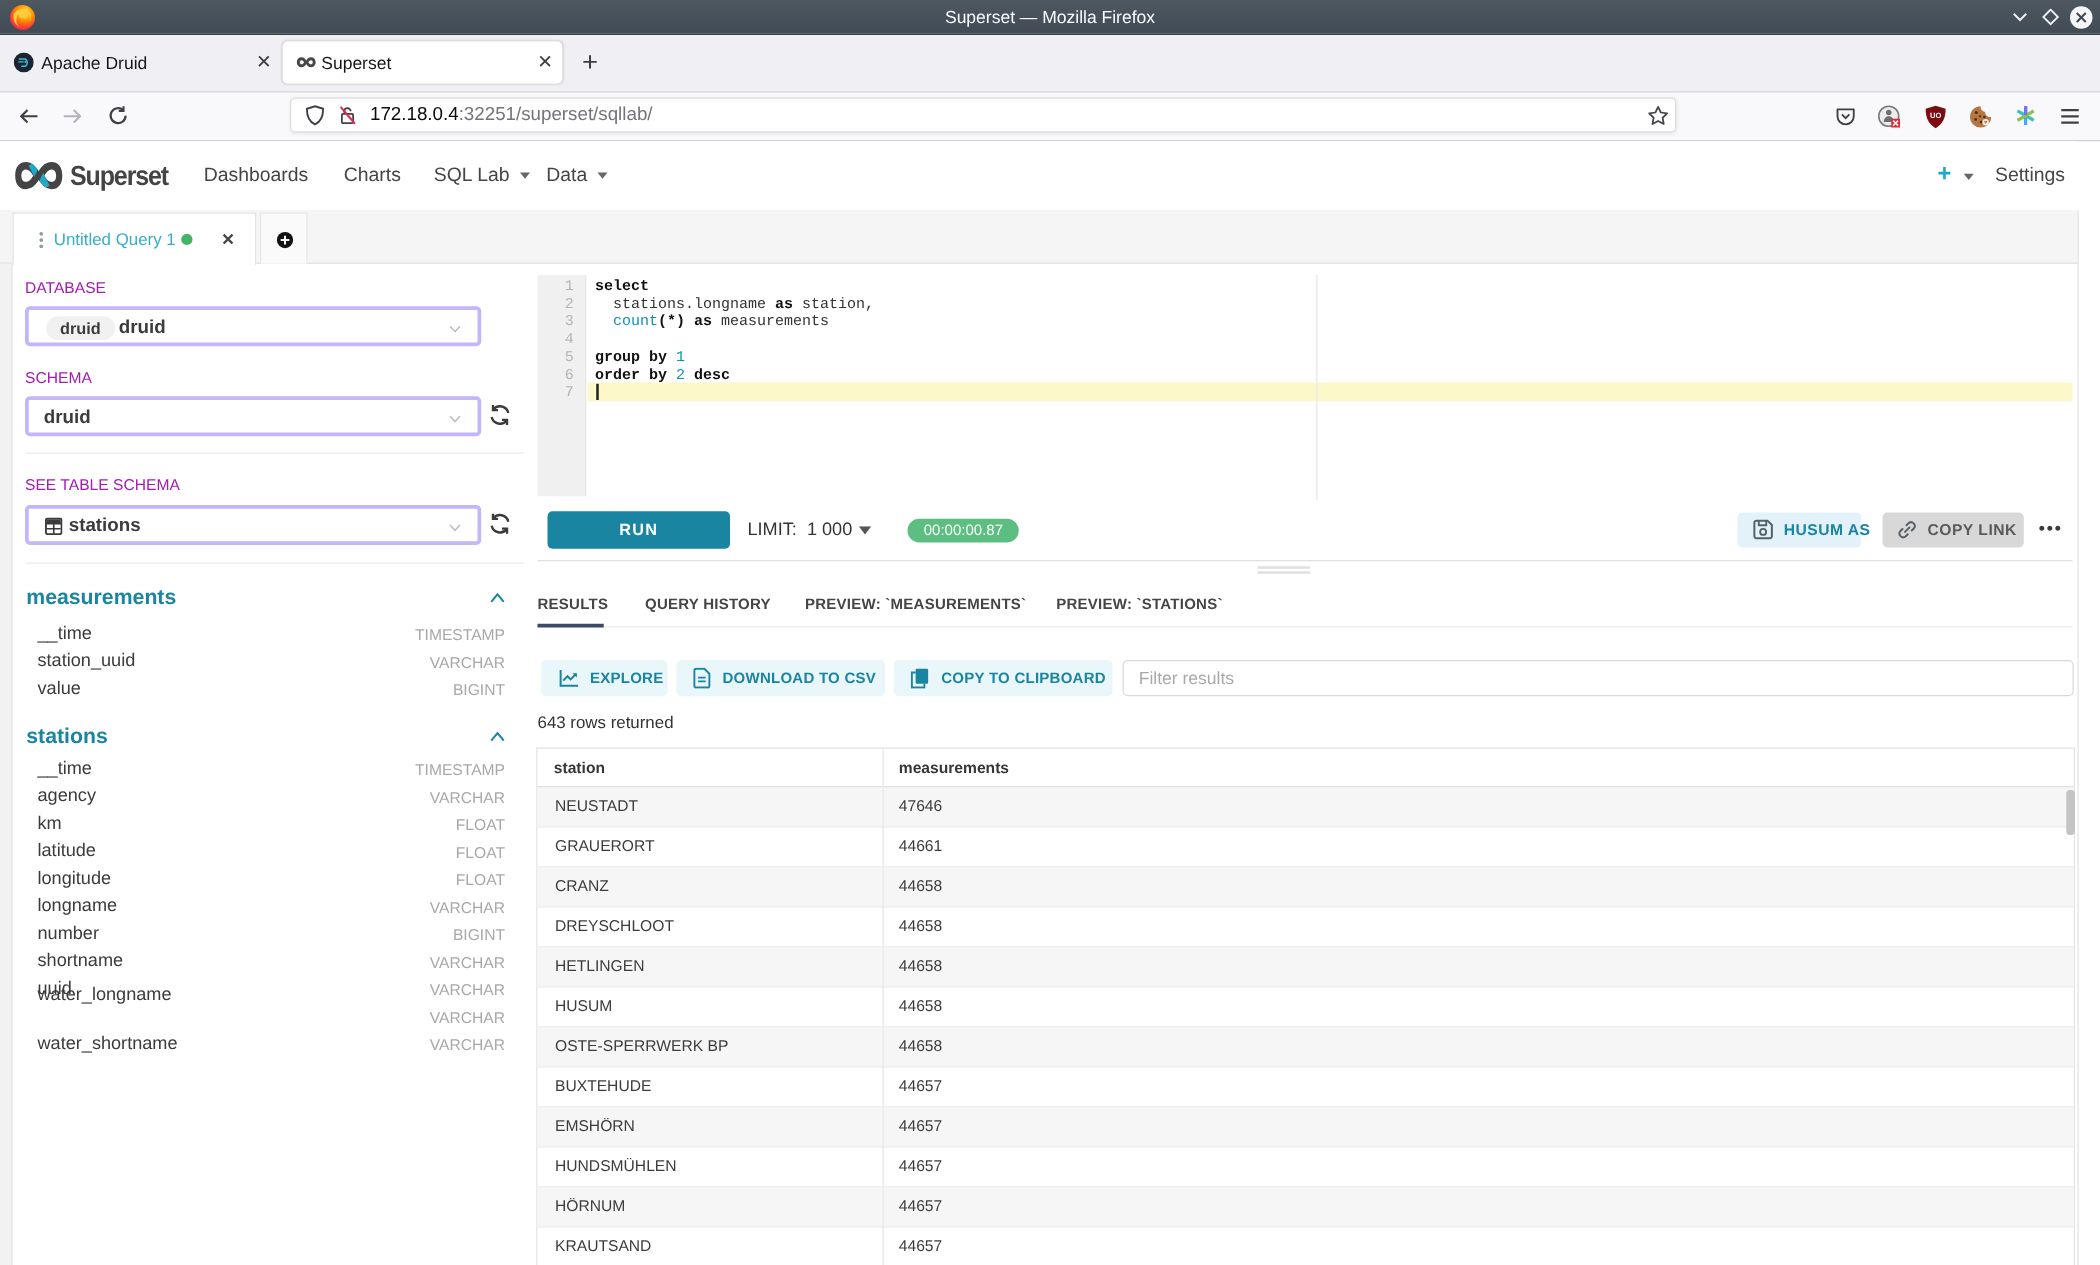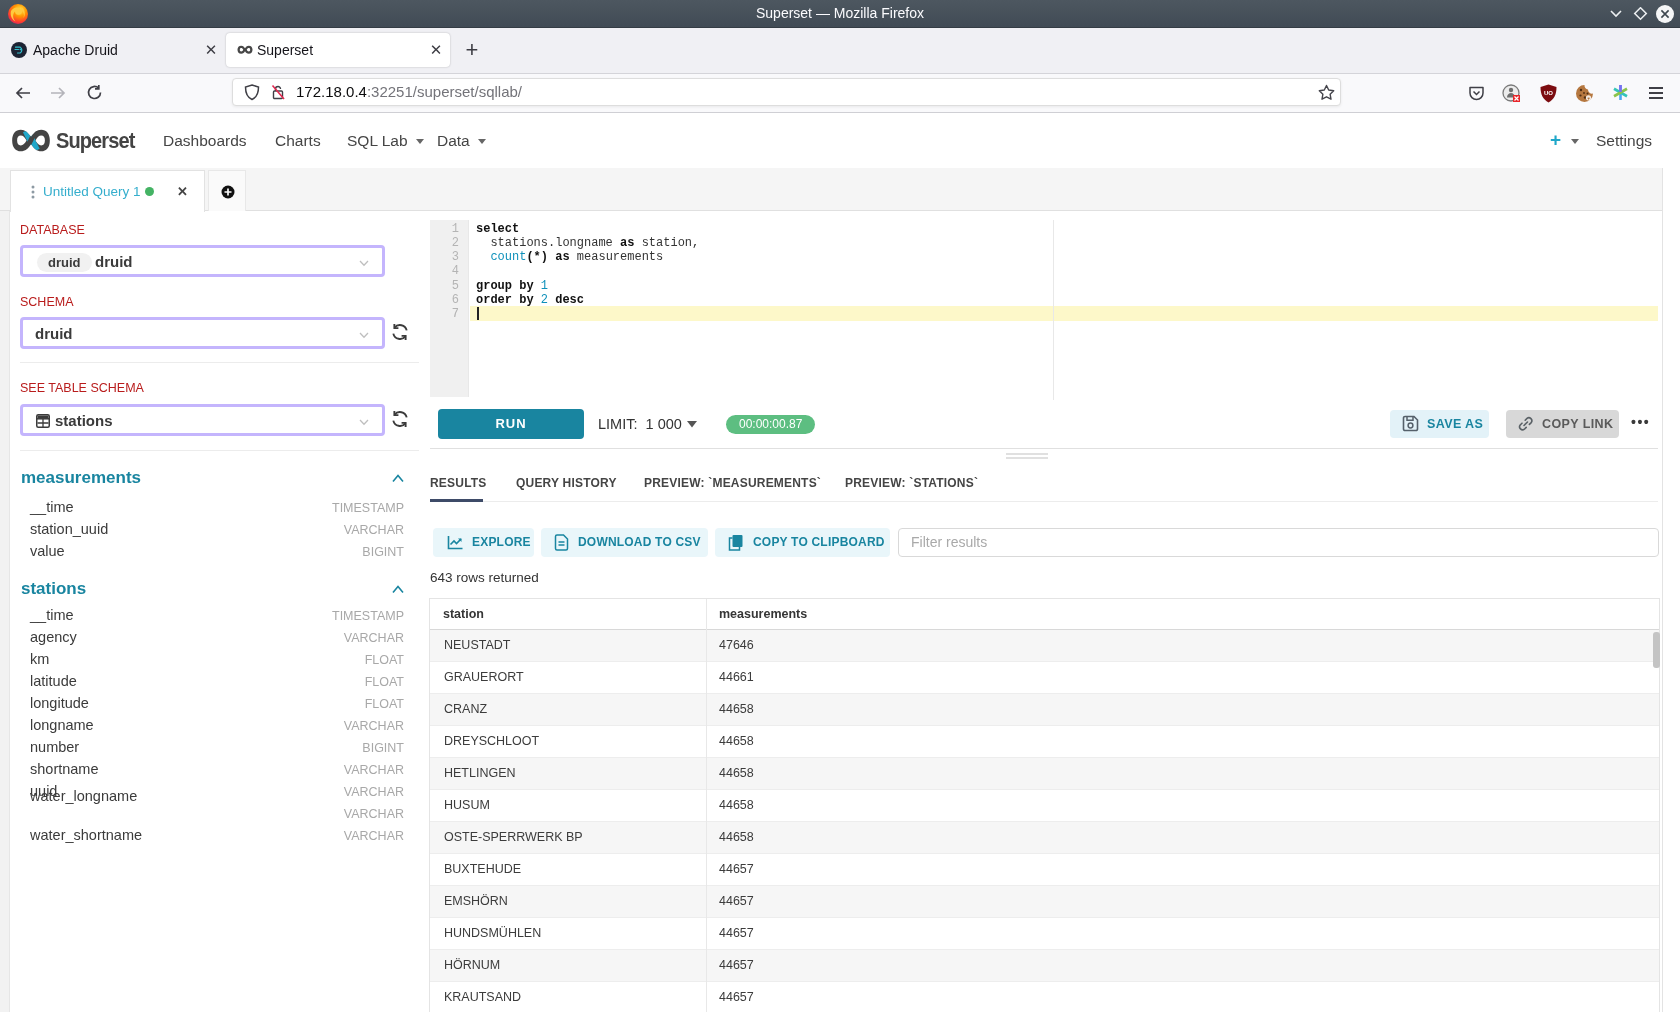--- a/index.html
+++ b/index.html
@@ -22,21 +22,21 @@
 .nav { position:absolute; top:0; height:55px; line-height:55px; font-size:15.5px; color:#454545; }
 .caret { display:inline-block; width:0; height:0; border-left:4.5px solid transparent; border-right:4.5px solid transparent; border-top:5.5px solid #666; vertical-align:2px; margin-left:4px; }
 
 #qstrip { position:absolute; left:0; top:168px; width:1662px; height:43px; background:#f5f5f5; border-bottom:1px solid #e0e0e0; }
 #qtab { position:absolute; left:10px; top:2px; width:195px; height:42px; background:#fff; border:1px solid #e2e2e2; border-bottom:none; }
 #qplus { position:absolute; left:208px; top:2px; width:38px; height:41px; background:#fafafa; border:1px solid #e8e8e8; border-bottom:none; }
 #leftstrip { position:absolute; left:0; top:211px; width:10px; height:801px; background:#f2f2f2; border-right:1px solid #e6e6e6; }
 #rightgutter { position:absolute; left:1662px; top:168px; width:18px; height:844px; background:#fff; border-left:1px solid #e3e3e3; }
 
 
-.slabel { position:absolute; font-size:12.5px; color:#b91c1c; }
+.slabel { position:absolute; font-size:12.5px; color:#a21caf; }
 .sel { position:absolute; left:20px; width:365px; height:32px; background:#fff; border:3px solid #c4b5fd; border-radius:4px;font-weight:bold; }
 .sel .chev { position:absolute; right:12px; top:9px; }
 .refresh { position:absolute; left:391px; width:18px; height:18px; }
 .hdr { position:absolute; left:21px; font-size:17px; font-weight:bold; color:#1985a0; }
 .col { position:absolute; left:30px; font-size:14.5px; color:#3b3b3b; }
 .typ { position:absolute; right:0; font-size:12.5px; color:#a8a8a8; text-align:right; }
 
 
 #editor { position:absolute; left:430px; top:220px; width:1228px; height:180px; background:#fff; }
 #gutter { position:absolute; left:0; top:0; width:39px; height:177px; background:#f0f0f0; border-right:1px solid #e8e8e8; }
@@ -351,21 +351,21 @@
       <path d="M0 0 L10 0 L5 6.5 Z" fill="#555"></path>
     </svg>
   <div id="timerpill">00:00:00.87</div>
 
   <div class="btn2" style="left:960px;width:99px;background:#e3f2f8;color:#1985a0;">
     <svg class="abs" style="left:12px;top:5px" width="17" height="17" viewBox="0 0 17 17">
       <path d="M1.5 3 A1.5 1.5 0 0 1 3 1.5 L12 1.5 L15.5 5 L15.5 14 A1.5 1.5 0 0 1 14 15.5 L3 15.5 A1.5 1.5 0 0 1 1.5 14 Z" stroke="#55606a" stroke-width="1.6" fill="none"></path>
       <path d="M5 1.8 L5 5.2 L11 5.2 L11 1.8" stroke="#55606a" stroke-width="1.5" fill="none"></path>
       <circle cx="8.5" cy="10.5" r="2.4" stroke="#55606a" stroke-width="1.5" fill="none"></circle>
     </svg>
-    <span class="abs" style="left:37px;top:0;line-height:28px">SAVE AS</span>
+    <span class="abs" style="left:37px;top:0;line-height:28px">HUSUM AS</span>
   </div>
 
   <div class="btn2" style="left:1076px;width:113px;background:#d8d8d8;color:#5a5a5a;">
     <svg class="abs" style="left:11px;top:6px" width="17" height="16" viewBox="0 0 17 16">
       <path d="M7 9.5 L10.5 6 M8.2 4.2 L10 2.4 A3 3 0 0 1 14.2 6.6 L12.4 8.4 M9.2 11.4 L7.4 13.2 A3 3 0 0 1 3.2 9 L5 7.2" stroke="#5a6166" stroke-width="1.6" fill="none" stroke-linecap="round"></path>
     </svg>
     <span class="abs" style="left:36px;top:0;line-height:28px">COPY LINK</span>
   </div>
   <div class="abs" style="left:1201px;top:14px;width:34px;font-size:14px;color:#3b3b3b;letter-spacing:1.5px;font-weight:bold">•••</div>
 

